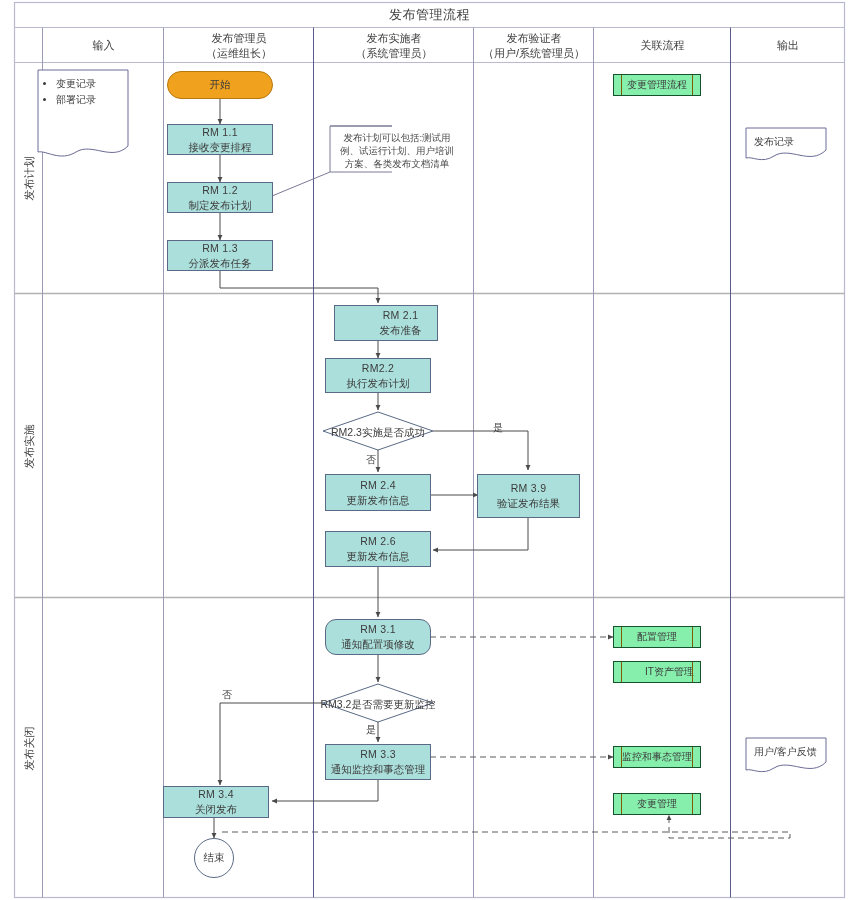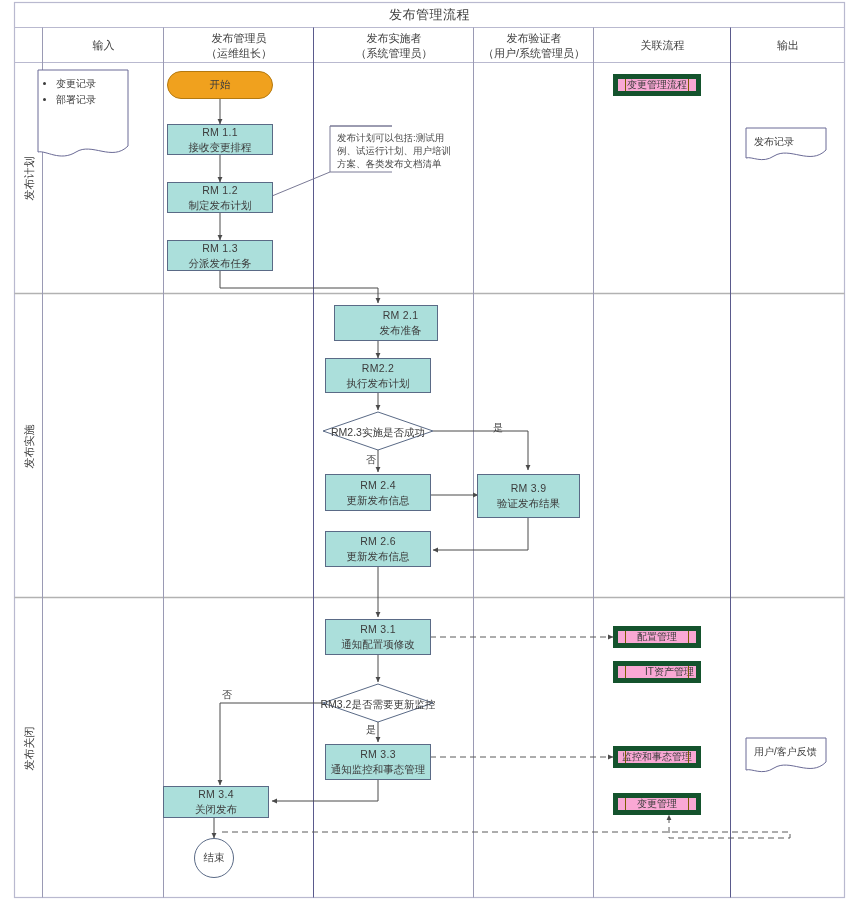--- a/index.html
+++ b/index.html
@@ -96,22 +96,22 @@
     align-items: center; justify-content: center;
     font-size: 10.5px; color: #3c3c3c;
     line-height: 15px;
     text-align: center;
     white-space: nowrap;
   }
 
   
   .subproc {
     position: absolute;
-    background: #f9a8d4;
-    border: 5px solid #14532d;
+    background: #86efac;
+    border: 1px solid #14532d;
     display: flex; align-items: center; justify-content: center;
     font-size: 10px; color: #3c3c3c;
   }
   .subproc::before, .subproc::after {
     content: "";
     position: absolute; top: 0; bottom: 0;
     width: 0; border-left: 1px solid #7d5d00;
   }
   .subproc::before { left: 7px; }
   .subproc::after  { right: 7px; }
@@ -129,21 +129,21 @@
   .doc ul {
     margin: 0; padding-left: 10px; list-style: disc;
   }
   .doc li { margin: 0 0 1px 0; }
 
   
   .note {
     position: absolute;
     font-size: 9.5px; color: #4a4a4a;
     line-height: 13px;
-    text-align: left;
+    text-align: center;
   }
   .note .noteinner {
     position: absolute;
     left: 7px; top: 5px; right: 7px;
   }
 
   
   .edgelabel {
     position: absolute;
     font-size: 10px; color: #3c3c3c;
@@ -335,21 +335,21 @@
   </div>
 
   <div class="proc" style="left:325px; top:531px; width:106px; height:36px;">
     <div class="l1">RM 2.6</div>
     <div>更新发布信息</div>
   </div>
 
   <div class="edgelabel" style="left:493px; top:421px;">是</div>
   <div class="edgelabel" style="left:366px; top:453px;">否</div>
 
-  <div class="proc" style="left:325px; top:619px; width:106px; height:36px;">
+  <div class="proc" style="left:325px; top:619px; width:106px; height:36px;border-radius:11px;">
     <div class="l1">RM 3.1</div>
     <div>通知配置项修改</div>
   </div>
 
   <div class="decision" style="left:318px; top:691px; width:120px; height:26px;">
     <div class="l1">RM3.2</div>
     <div>是否需要更新监控</div>
   </div>
 
   <div class="proc" style="left:325px; top:744px; width:106px; height:36px;">

